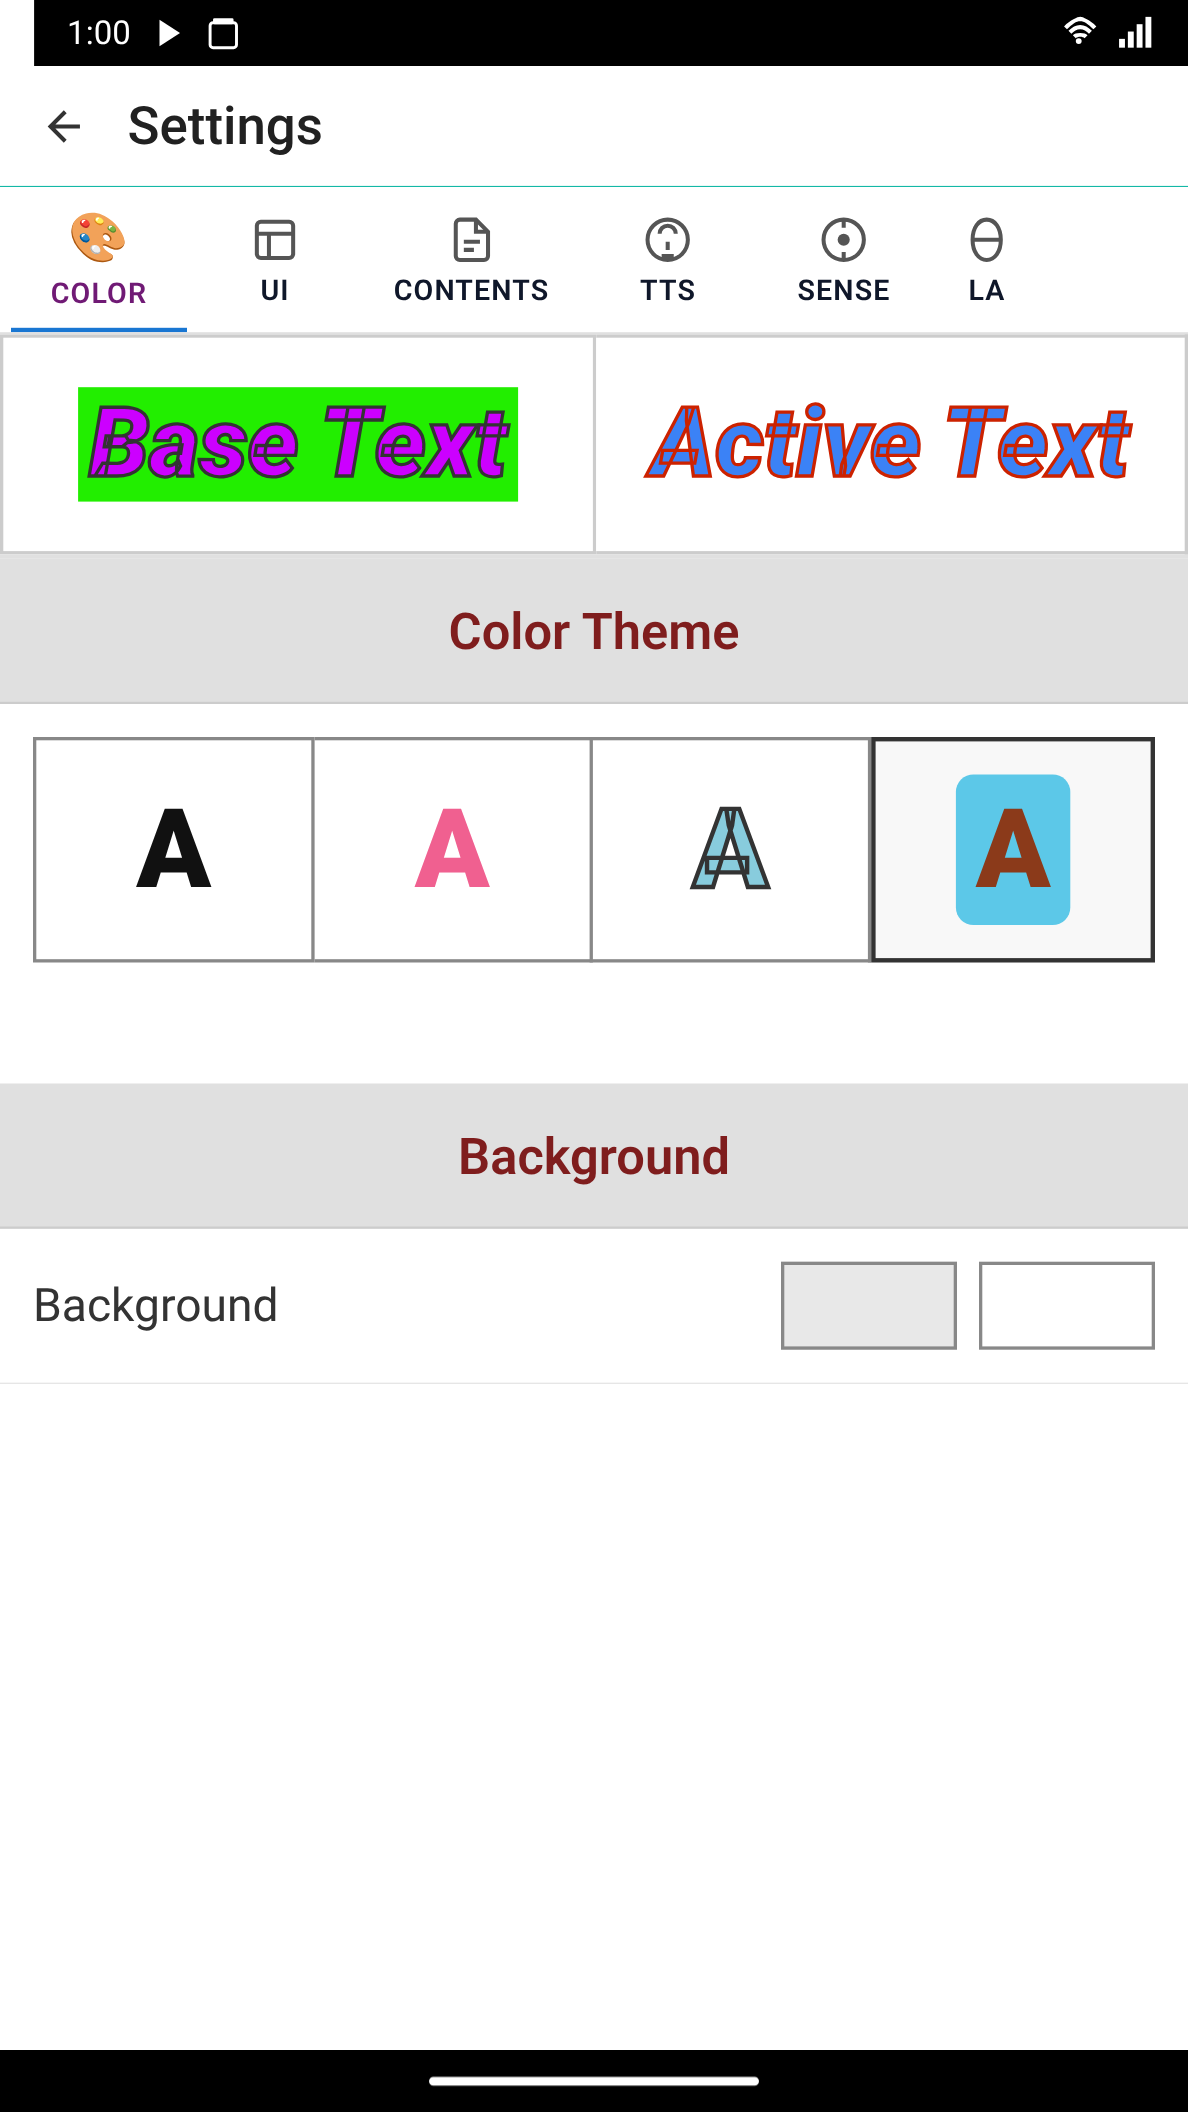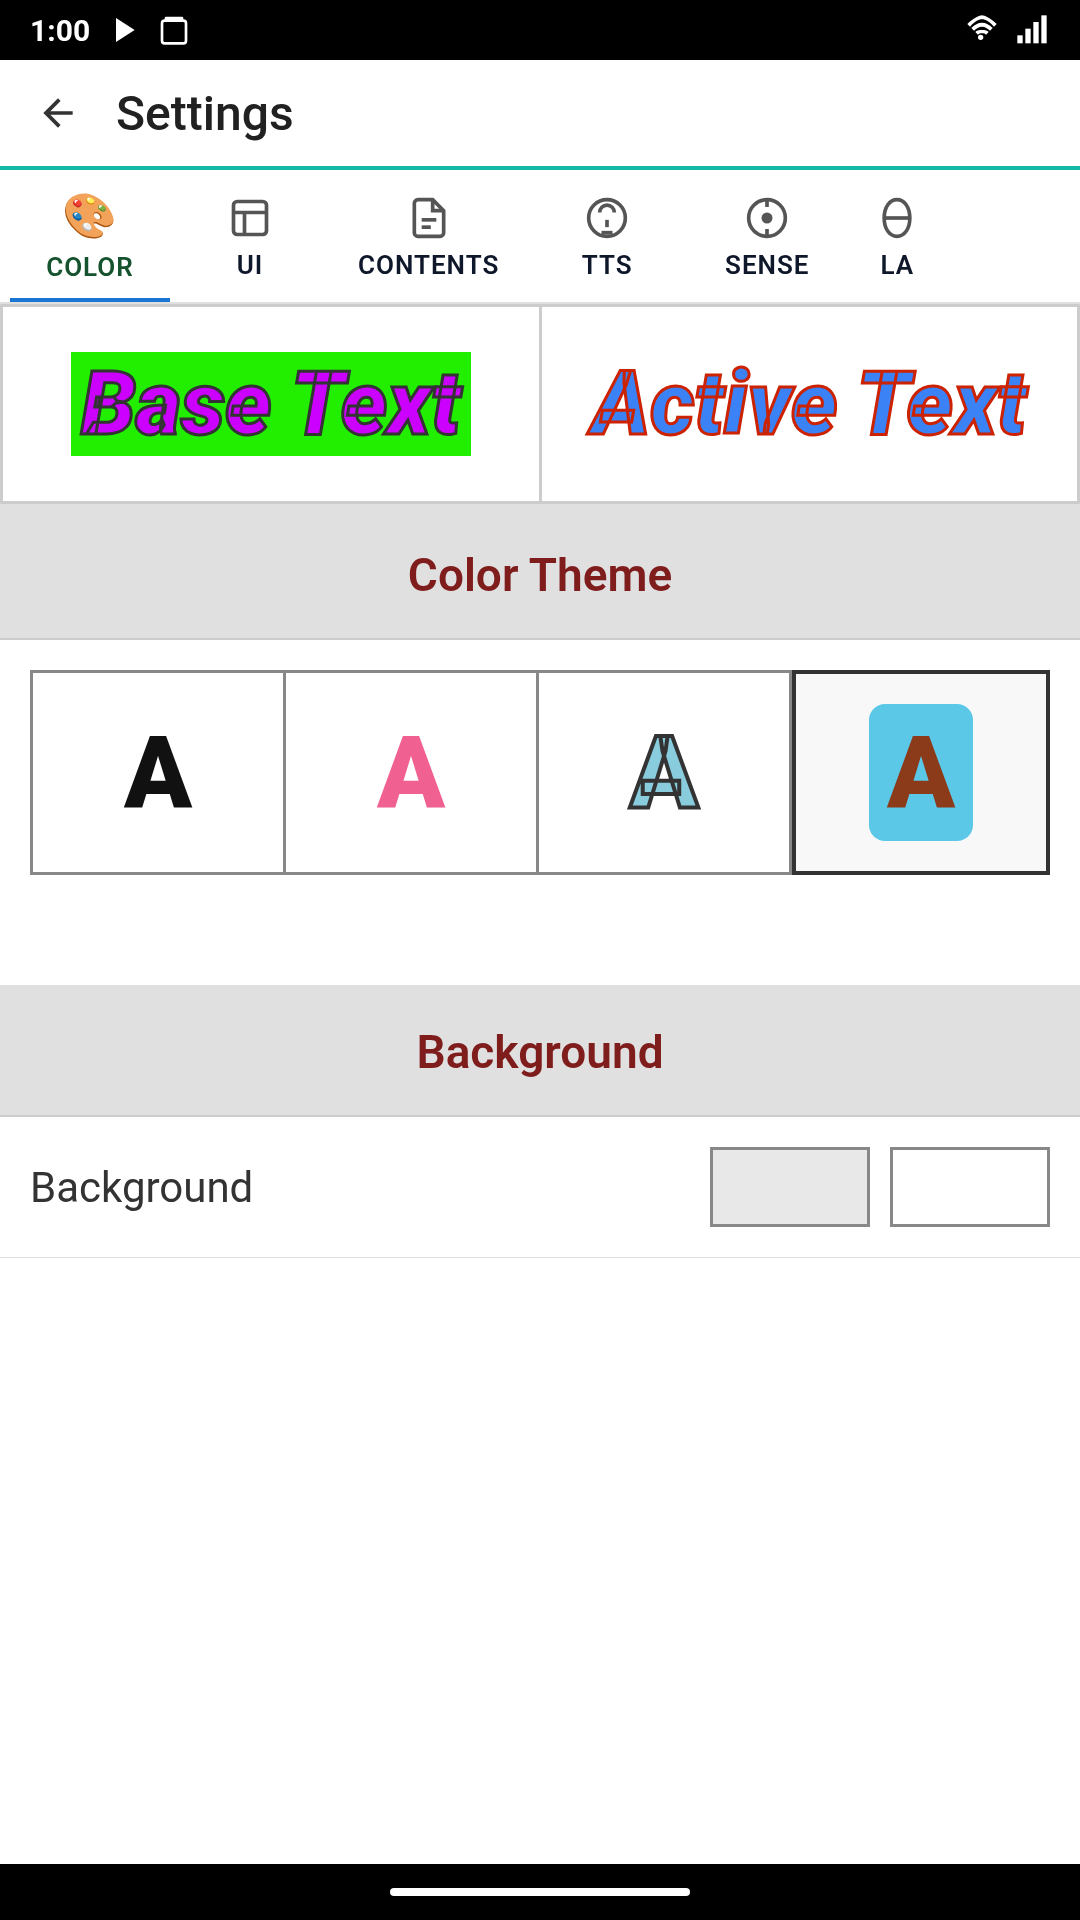--- a/index.html
+++ b/index.html
@@ -16,34 +16,35 @@
     
     .status-bar {
       background: #000000;
       height: 60px;
       display: flex;
       align-items: center;
       justify-content: space-between;
       padding: 0 30px;
       color: #ffffff;
       font-size: 30px;
-      font-weight: 700;
+      font-weight: 400;
+      margin-left: 31px;
     }
     .status-bar-left { display: flex; align-items: center; gap: 18px; }
     .status-bar-right { display: flex; align-items: center; gap: 14px; }
 
     
     .top-bar {
       background: #ffffff;
       height: 110px;
       display: flex;
       align-items: center;
       padding: 0 30px;
       gap: 30px;
-      border-bottom: 4px solid #14b8a6;
+      border-bottom: 1px solid #14b8a6;
     }
     .back-button {
       width: 56px;
       height: 56px;
       display: flex;
       align-items: center;
       justify-content: center;
       cursor: pointer;
     }
     .page-title {
@@ -75,21 +76,21 @@
     .tab-item.active {
       border-bottom: 4px solid #1976d2;
     }
     .tab-item .tab-label {
       font-size: 26px;
       font-weight: 600;
       color: #0f172a;
       letter-spacing: 1px;
     }
     .tab-item.active .tab-label {
-      color: #14532d;
+      color: #701a75;
     }
     
     .palette-icon {
       font-size: 44px;
     }
 
     
     .preview-section {
       display: flex;
       width: 100%;

